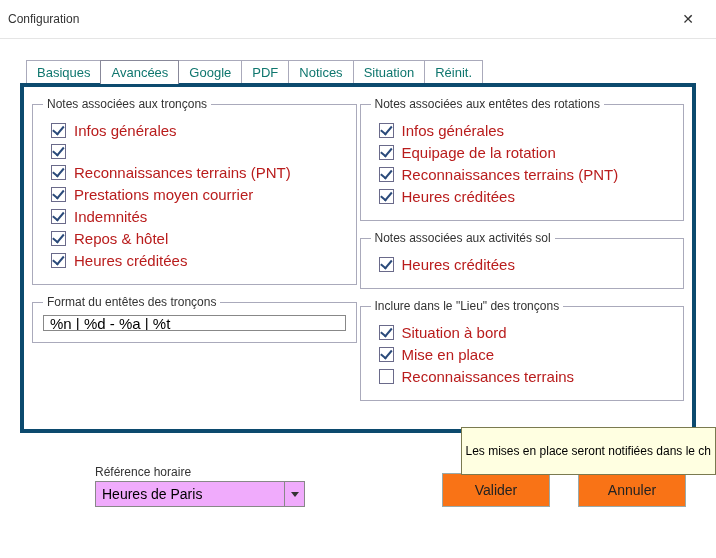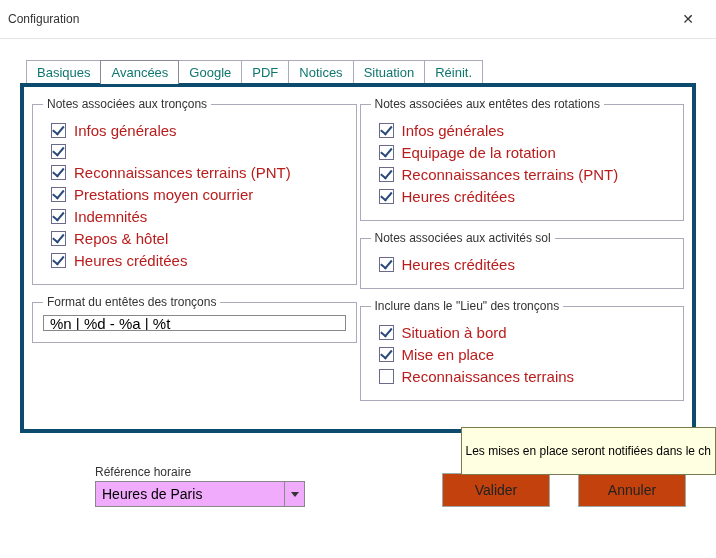--- a/index.html
+++ b/index.html
@@ -125,21 +125,21 @@
   }
   .combo .arrow::after {
     content: "";
     border-left: 4px solid transparent;
     border-right: 4px solid transparent;
     border-top: 5px solid #333;
   }
   .btn {
     min-width: 108px; height: 34px;
     border: 1px solid #9aa;
-    background: #c2410c;
+    background: #f97316;
     display: flex; align-items: center; justify-content: center;
     font-size: 14px; color: #222;
   }
   .actions { display: flex; gap: 28px; margin-left: auto; margin-right: 10px; }
   .tooltip {
     position: absolute;
     right: 0;
     top: 388px;
     background: #ffffe1;
     border: 1px solid #7a7a50;

